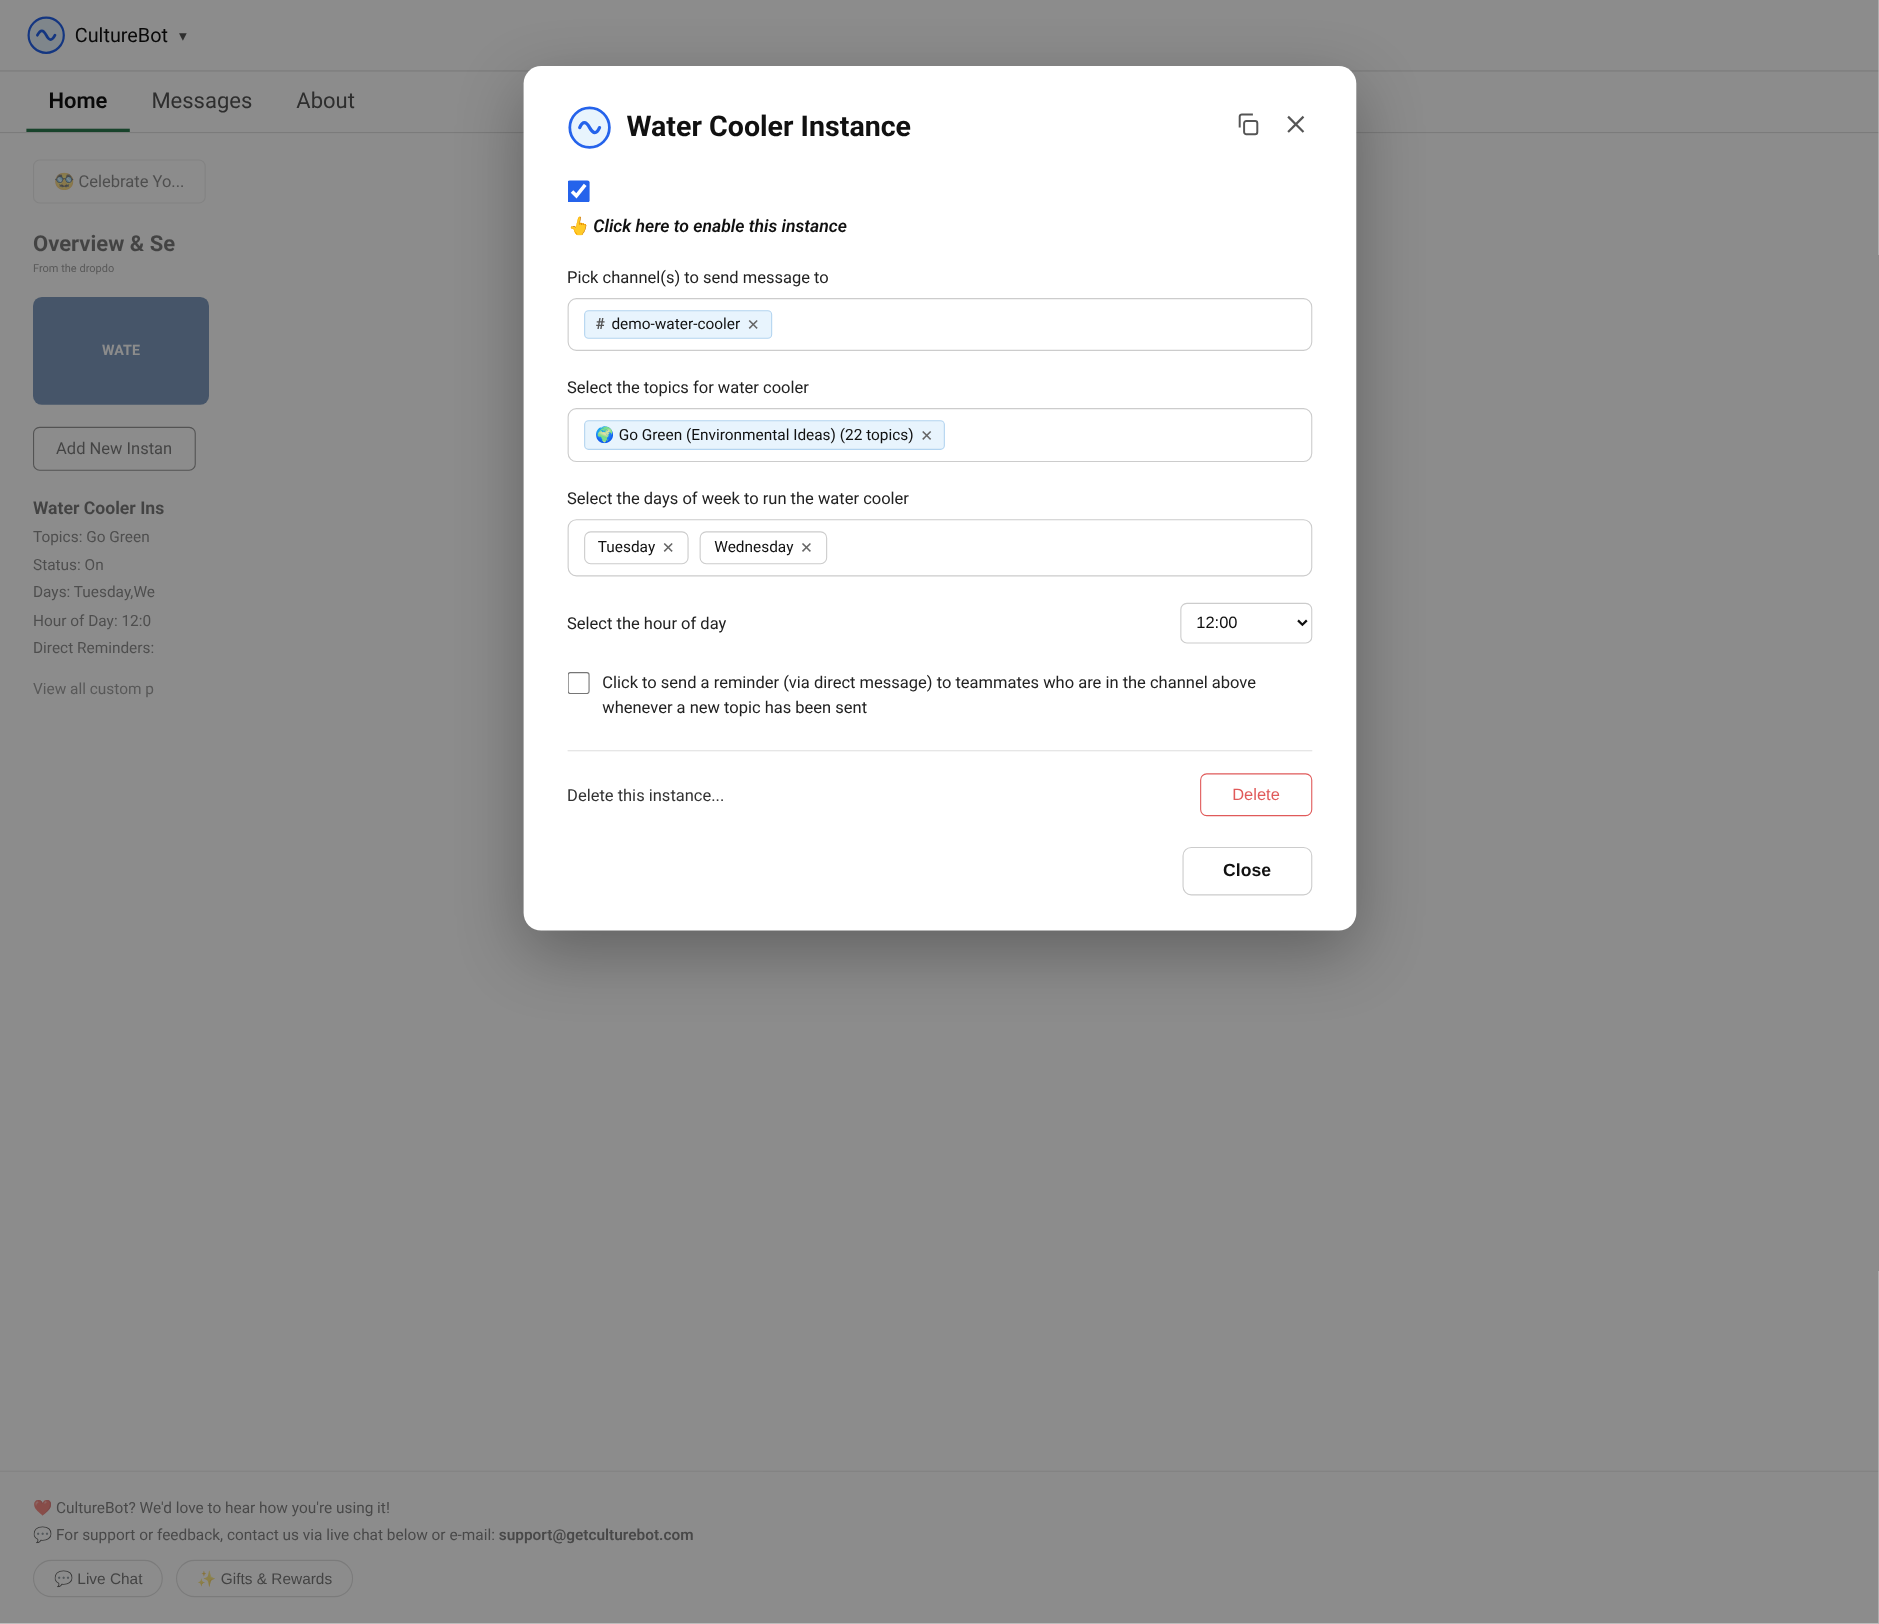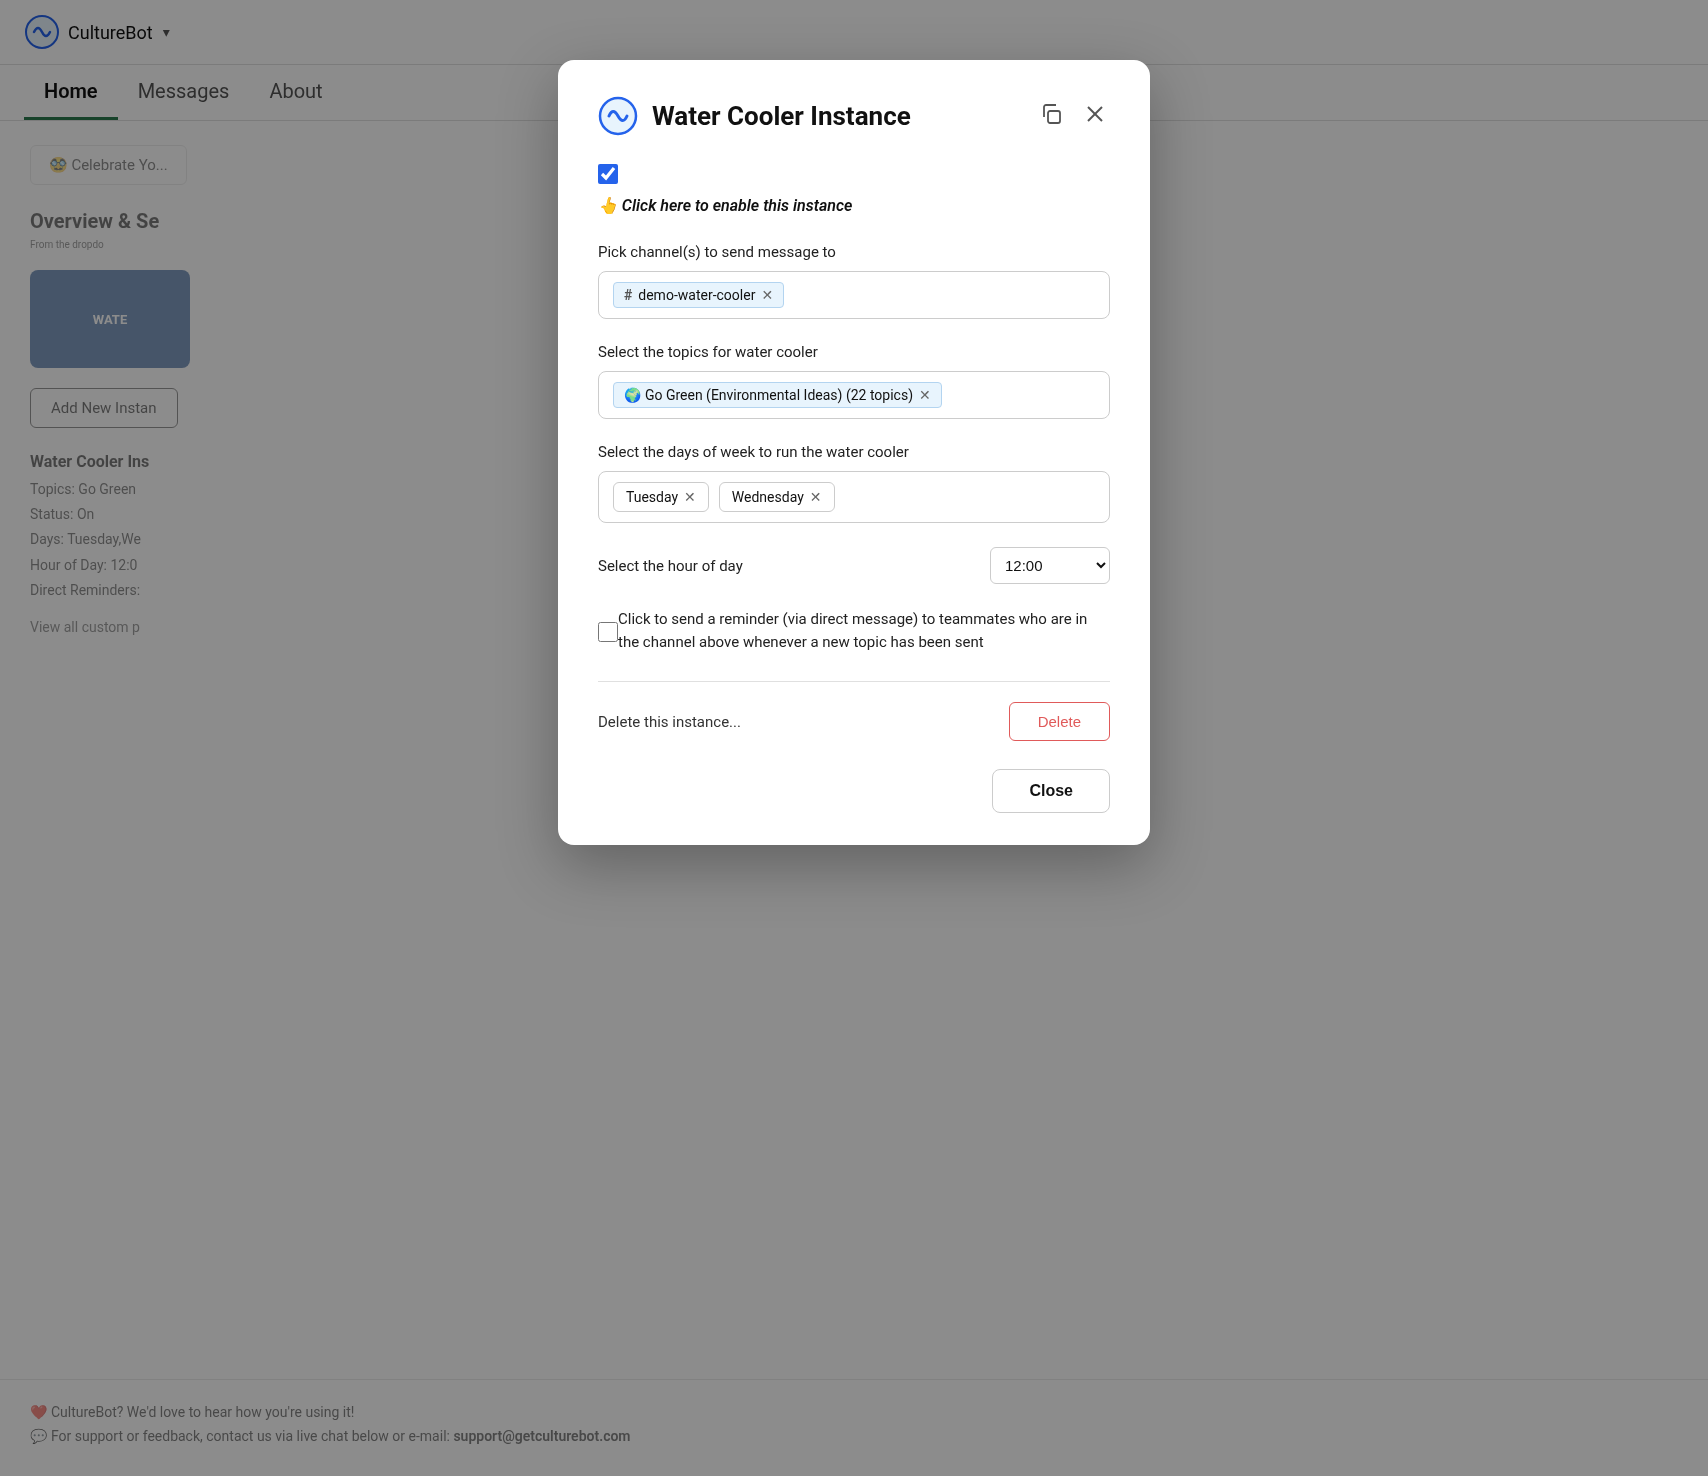--- a/index.html
+++ b/index.html
@@ -182,21 +182,21 @@
       display: flex;
       align-items: flex-start;
       justify-content: center;
       padding-top: 60px;
     }
 
     
     .modal {
       background: #fff;
       border-radius: 16px;
-      width: 592px;
+      width: 757px;
       padding: 36px 40px 32px;
       position: relative;
       box-shadow: 0 20px 60px rgba(0,0,0,0.3);
     }
 
     .modal-header {
       display: flex;
       align-items: center;
       gap: 14px;
       margin-bottom: 28px;
@@ -351,22 +351,22 @@
       font-size: 15px;
       color: #111;
       background: #fff;
       appearance: auto;
       min-width: 120px;
       cursor: pointer;
     }
 
     .reminder-row {
       display: flex;
-      align-items: center;
-      gap: 0;
+      align-items: flex-start;
+      gap: 12px;
       margin-bottom: 28px;
     }
 
     .reminder-checkbox {
       width: 20px;
       height: 20px;
       margin-top: 2px;
       cursor: pointer;
     }
 
@@ -461,20 +461,24 @@
       <div>Hour of Day: 12:0</div>
       <div>Direct Reminders:</div>
     </div>
     <div class="view-custom">View all custom p</div>
   </div>
 
   <div class="app-footer">
     <div class="footer-line">❤️ CultureBot? We'd love to hear how you're using it!</div>
     <div class="footer-line">
       <span>💬 For support or feedback, contact us via live chat below or e-mail:</span> <strong>support@getculturebot.com</strong>
+    </div>
+    <div class="footer-buttons">
+      <button class="footer-btn">💬 Live Chat</button>
+      <button class="footer-btn">✨ Gifts &amp; Rewards</button>
     </div>
   </div>
 </div>
 
 <div class="overlay">
 
   <div class="modal">
 
     <div class="modal-header">
       <svg class="modal-logo" viewBox="0 0 40 40">

